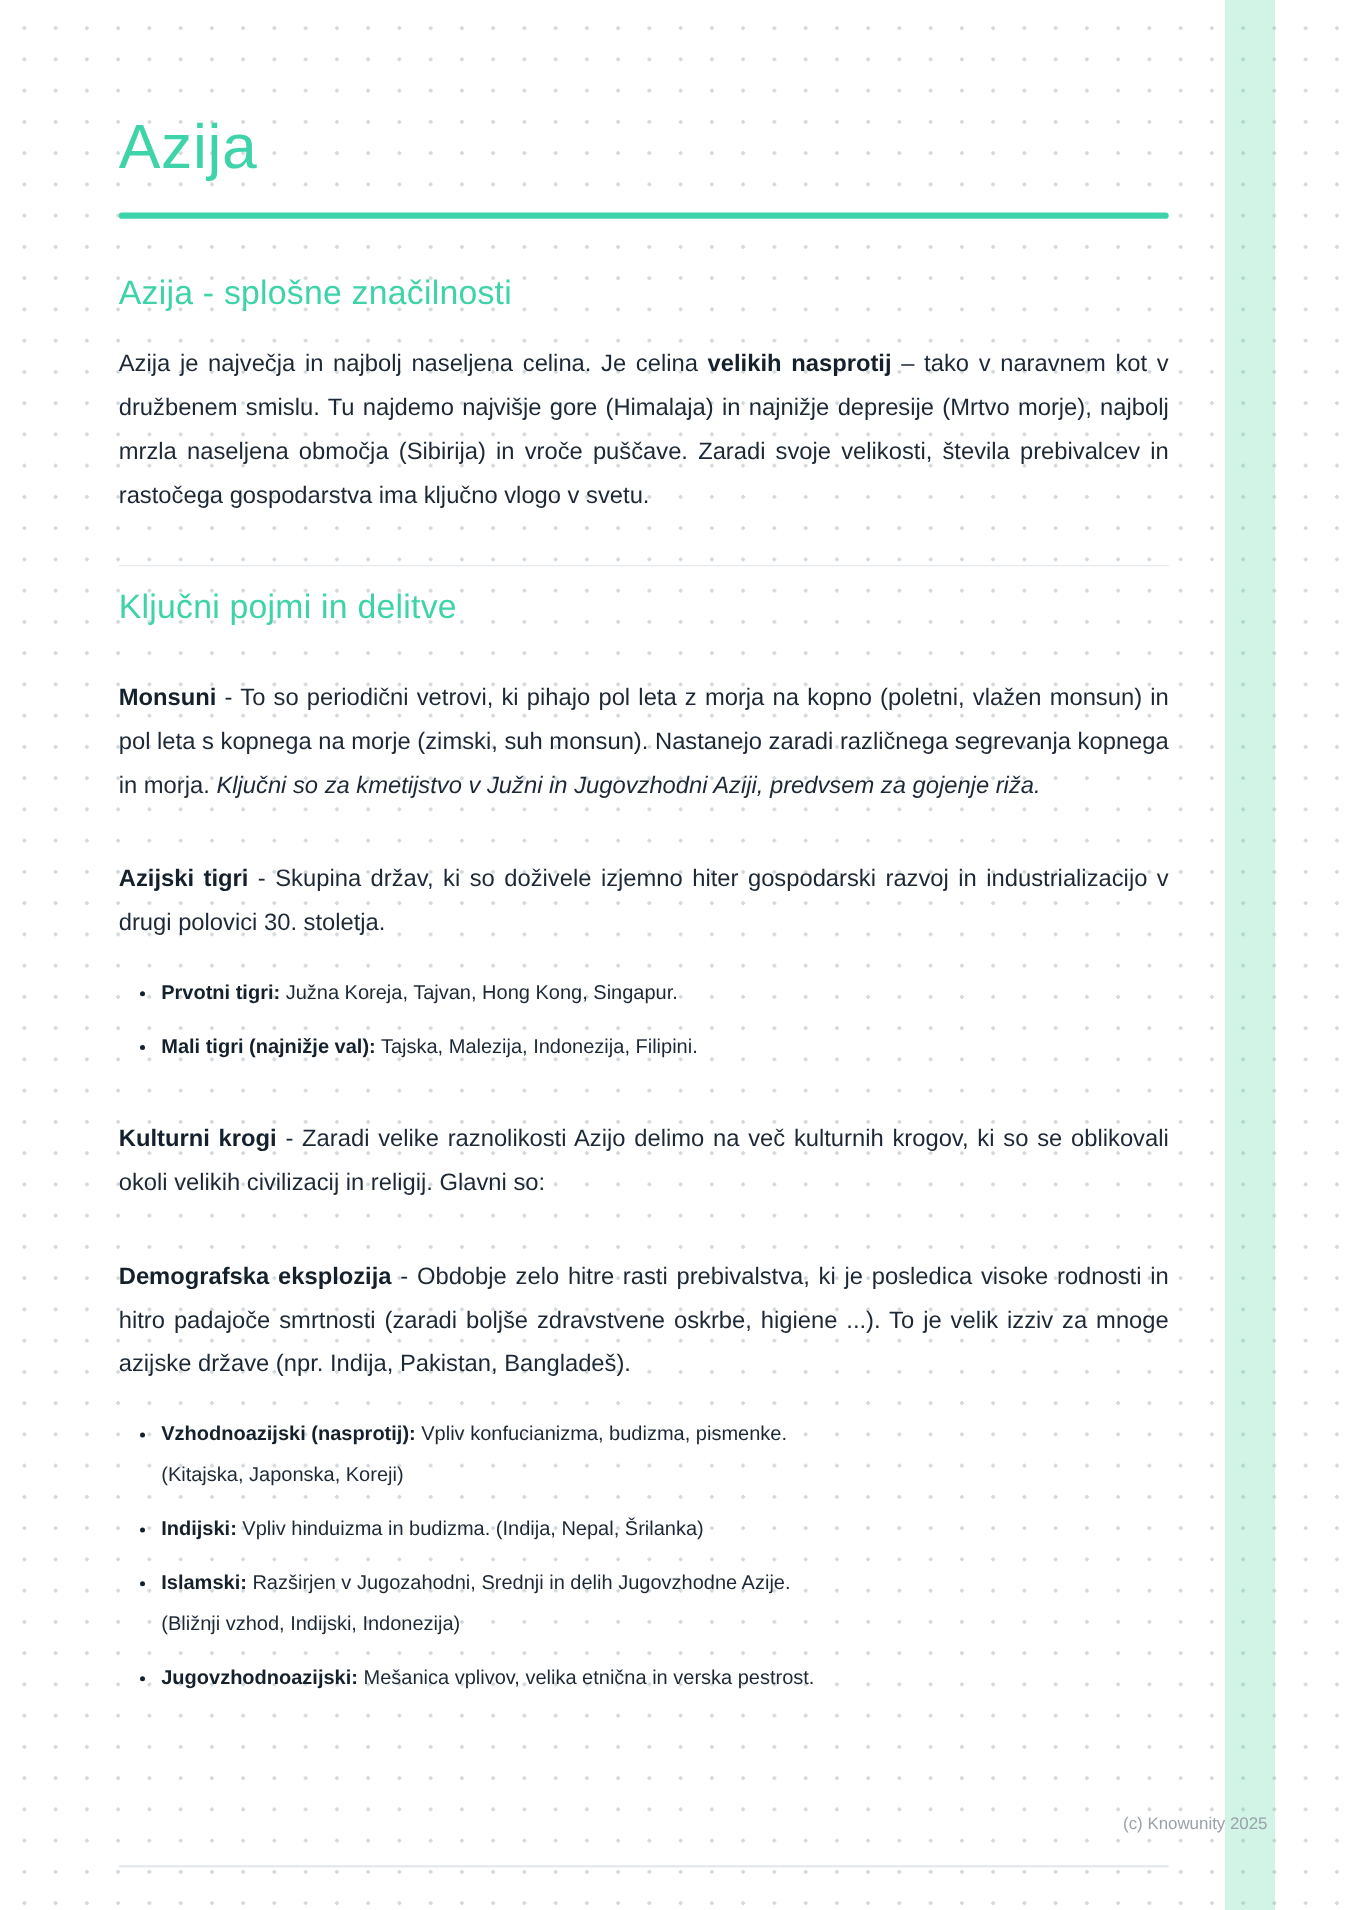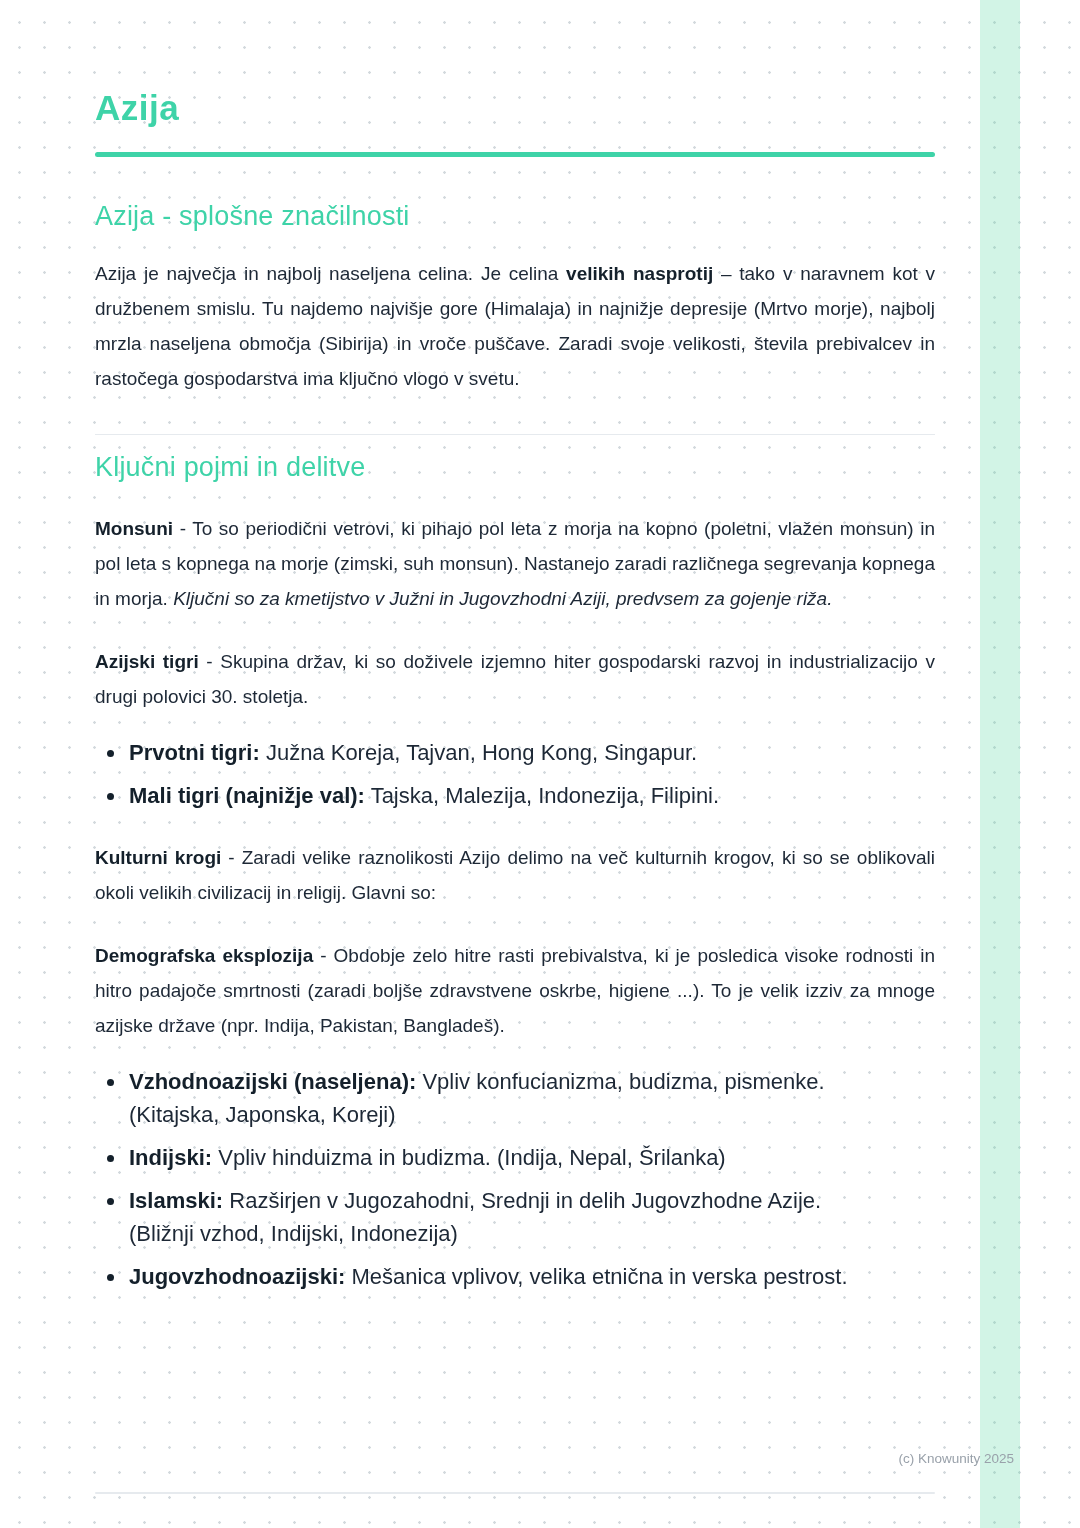--- a/index.html
+++ b/index.html
@@ -19,32 +19,32 @@
     background-color:#ffffff;
     background-image:radial-gradient(circle,#d3d9dd 1.3px,transparent 1.45px);
     background-size:25px 25px;
     background-position:7px 10px;
   }
   .side-stripe{
     position:absolute;top:0;bottom:0;right:60px;width:40px;
     background:var(--stripe);
   }
   .content{position:relative;margin-left:95px;width:840px;padding-top:88px;z-index:1;}
-  .doc-title{margin:0;font-size:35px;font-weight:bold;color:var(--accent);letter-spacing:.5px;}
+  .doc-title{margin:0;font-size:50px;font-weight:normal;color:var(--accent);letter-spacing:.5px;}
   .title-rule{height:5px;background:var(--accent);border-radius:3px;margin-top:24px;}
   .section-heading{margin:0;font-size:27px;font-weight:normal;color:var(--accent);letter-spacing:.2px;}
   .hg{margin-top:44px;}
   .ht{margin-top:17px;}
   .para{margin:24px 0 0;font-size:19px;line-height:35px;text-align:justify;}
-  .para-block{margin-top:28px;}
+  .para-block{margin-top:40px;}
   .para strong,.bullets strong{color:var(--term);font-weight:bold;}
   .para em{font-style:italic;}
   .divider{border:0;border-top:1px solid var(--divider);margin:38px 0 0;}
   .bullets{margin:22px 0 0;padding-left:32px;list-style:disc;}
-  .bullets li{font-size:22px;line-height:33px;margin-top:10px;padding-left:2px;}
+  .bullets li{font-size:16px;line-height:33px;margin-top:10px;padding-left:2px;}
   .bullets li:first-child{margin-top:0;}
   .bullets li::marker{color:var(--term);}
   .footer{
     position:absolute;right:66px;bottom:62px;z-index:2;
     font-size:13.5px;color:var(--muted);
   }
   .bottom-rule{
     position:absolute;left:95px;width:840px;bottom:34px;height:2px;
     background:var(--divider);border-radius:1px;
   }
@@ -78,21 +78,21 @@
       <ul class="bullets">
         <li><strong>Prvotni tigri:</strong><span> Južna Koreja, Tajvan, Hong Kong, Singapur.</span></li>
         <li><strong>Mali tigri (najnižje val):</strong><span> Tajska, Malezija, Indonezija, Filipini.</span></li>
       </ul>
 
       <p class="para para-block"><strong>Kulturni krogi</strong><span> - Zaradi velike raznolikosti Azijo delimo na več kulturnih krogov, ki so se oblikovali okoli velikih civilizacij in religij. Glavni so:</span></p>
 
       <p class="para para-block"><strong>Demografska eksplozija</strong><span> - Obdobje zelo hitre rasti prebivalstva, ki je posledica visoke rodnosti in hitro padajoče smrtnosti (zaradi boljše zdravstvene oskrbe, higiene ...). To je velik izziv za mnoge azijske države (npr. Indija, Pakistan, Bangladeš).</span></p>
 
       <ul class="bullets">
-        <li><strong>Vzhodnoazijski (naseljena):</strong><span> Vpliv konfucianizma, budizma, pismenke.</span><br><span>(Kitajska, Japonska, Koreji)</span></li>
+        <li><strong>Vzhodnoazijski (nasprotij):</strong><span> Vpliv konfucianizma, budizma, pismenke.</span><br><span>(Kitajska, Japonska, Koreji)</span></li>
         <li><strong>Indijski:</strong><span> Vpliv hinduizma in budizma. (Indija, Nepal, Šrilanka)</span></li>
         <li><strong>Islamski:</strong><span> Razširjen v Jugozahodni, Srednji in delih Jugovzhodne Azije.</span><br><span>(Bližnji vzhod, Indijski, Indonezija)</span></li>
         <li><strong>Jugovzhodnoazijski:</strong><span> Mešanica vplivov, velika etnična in verska pestrost.</span></li>
       </ul>
     </section>
 
   </main>
 
   <div class="footer">(c) Knowunity 2025</div>
   <div class="bottom-rule"></div>

